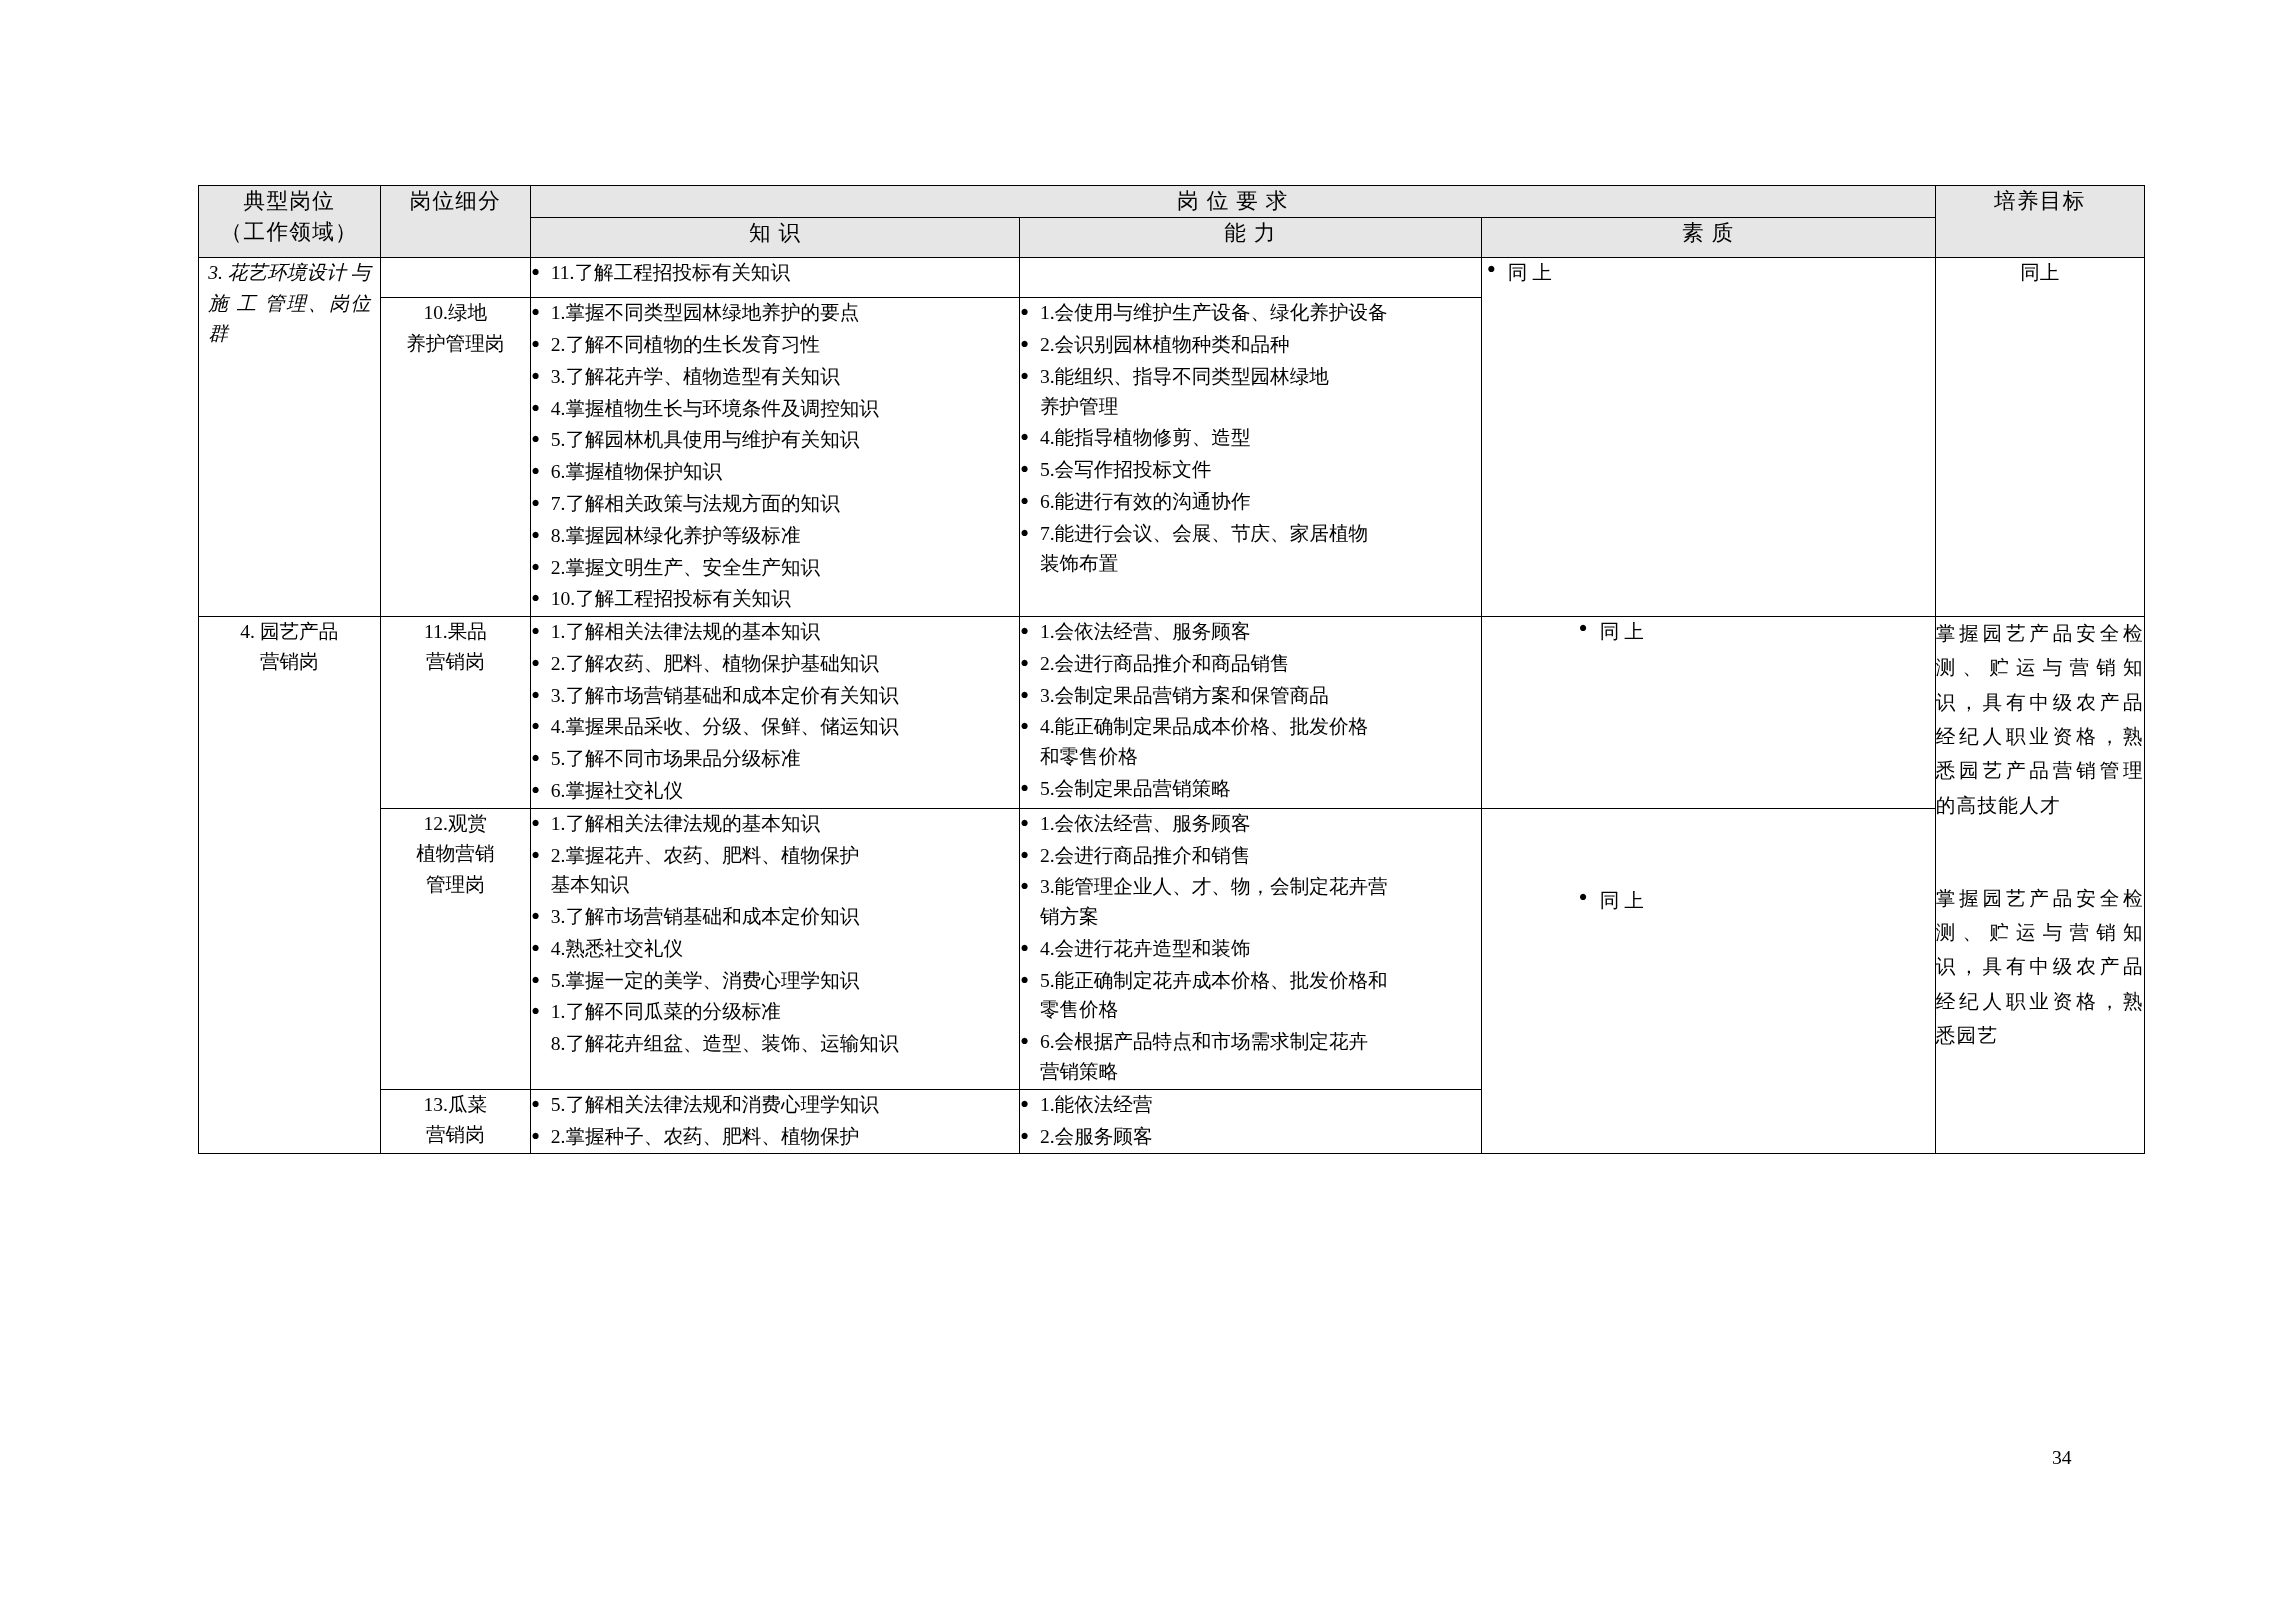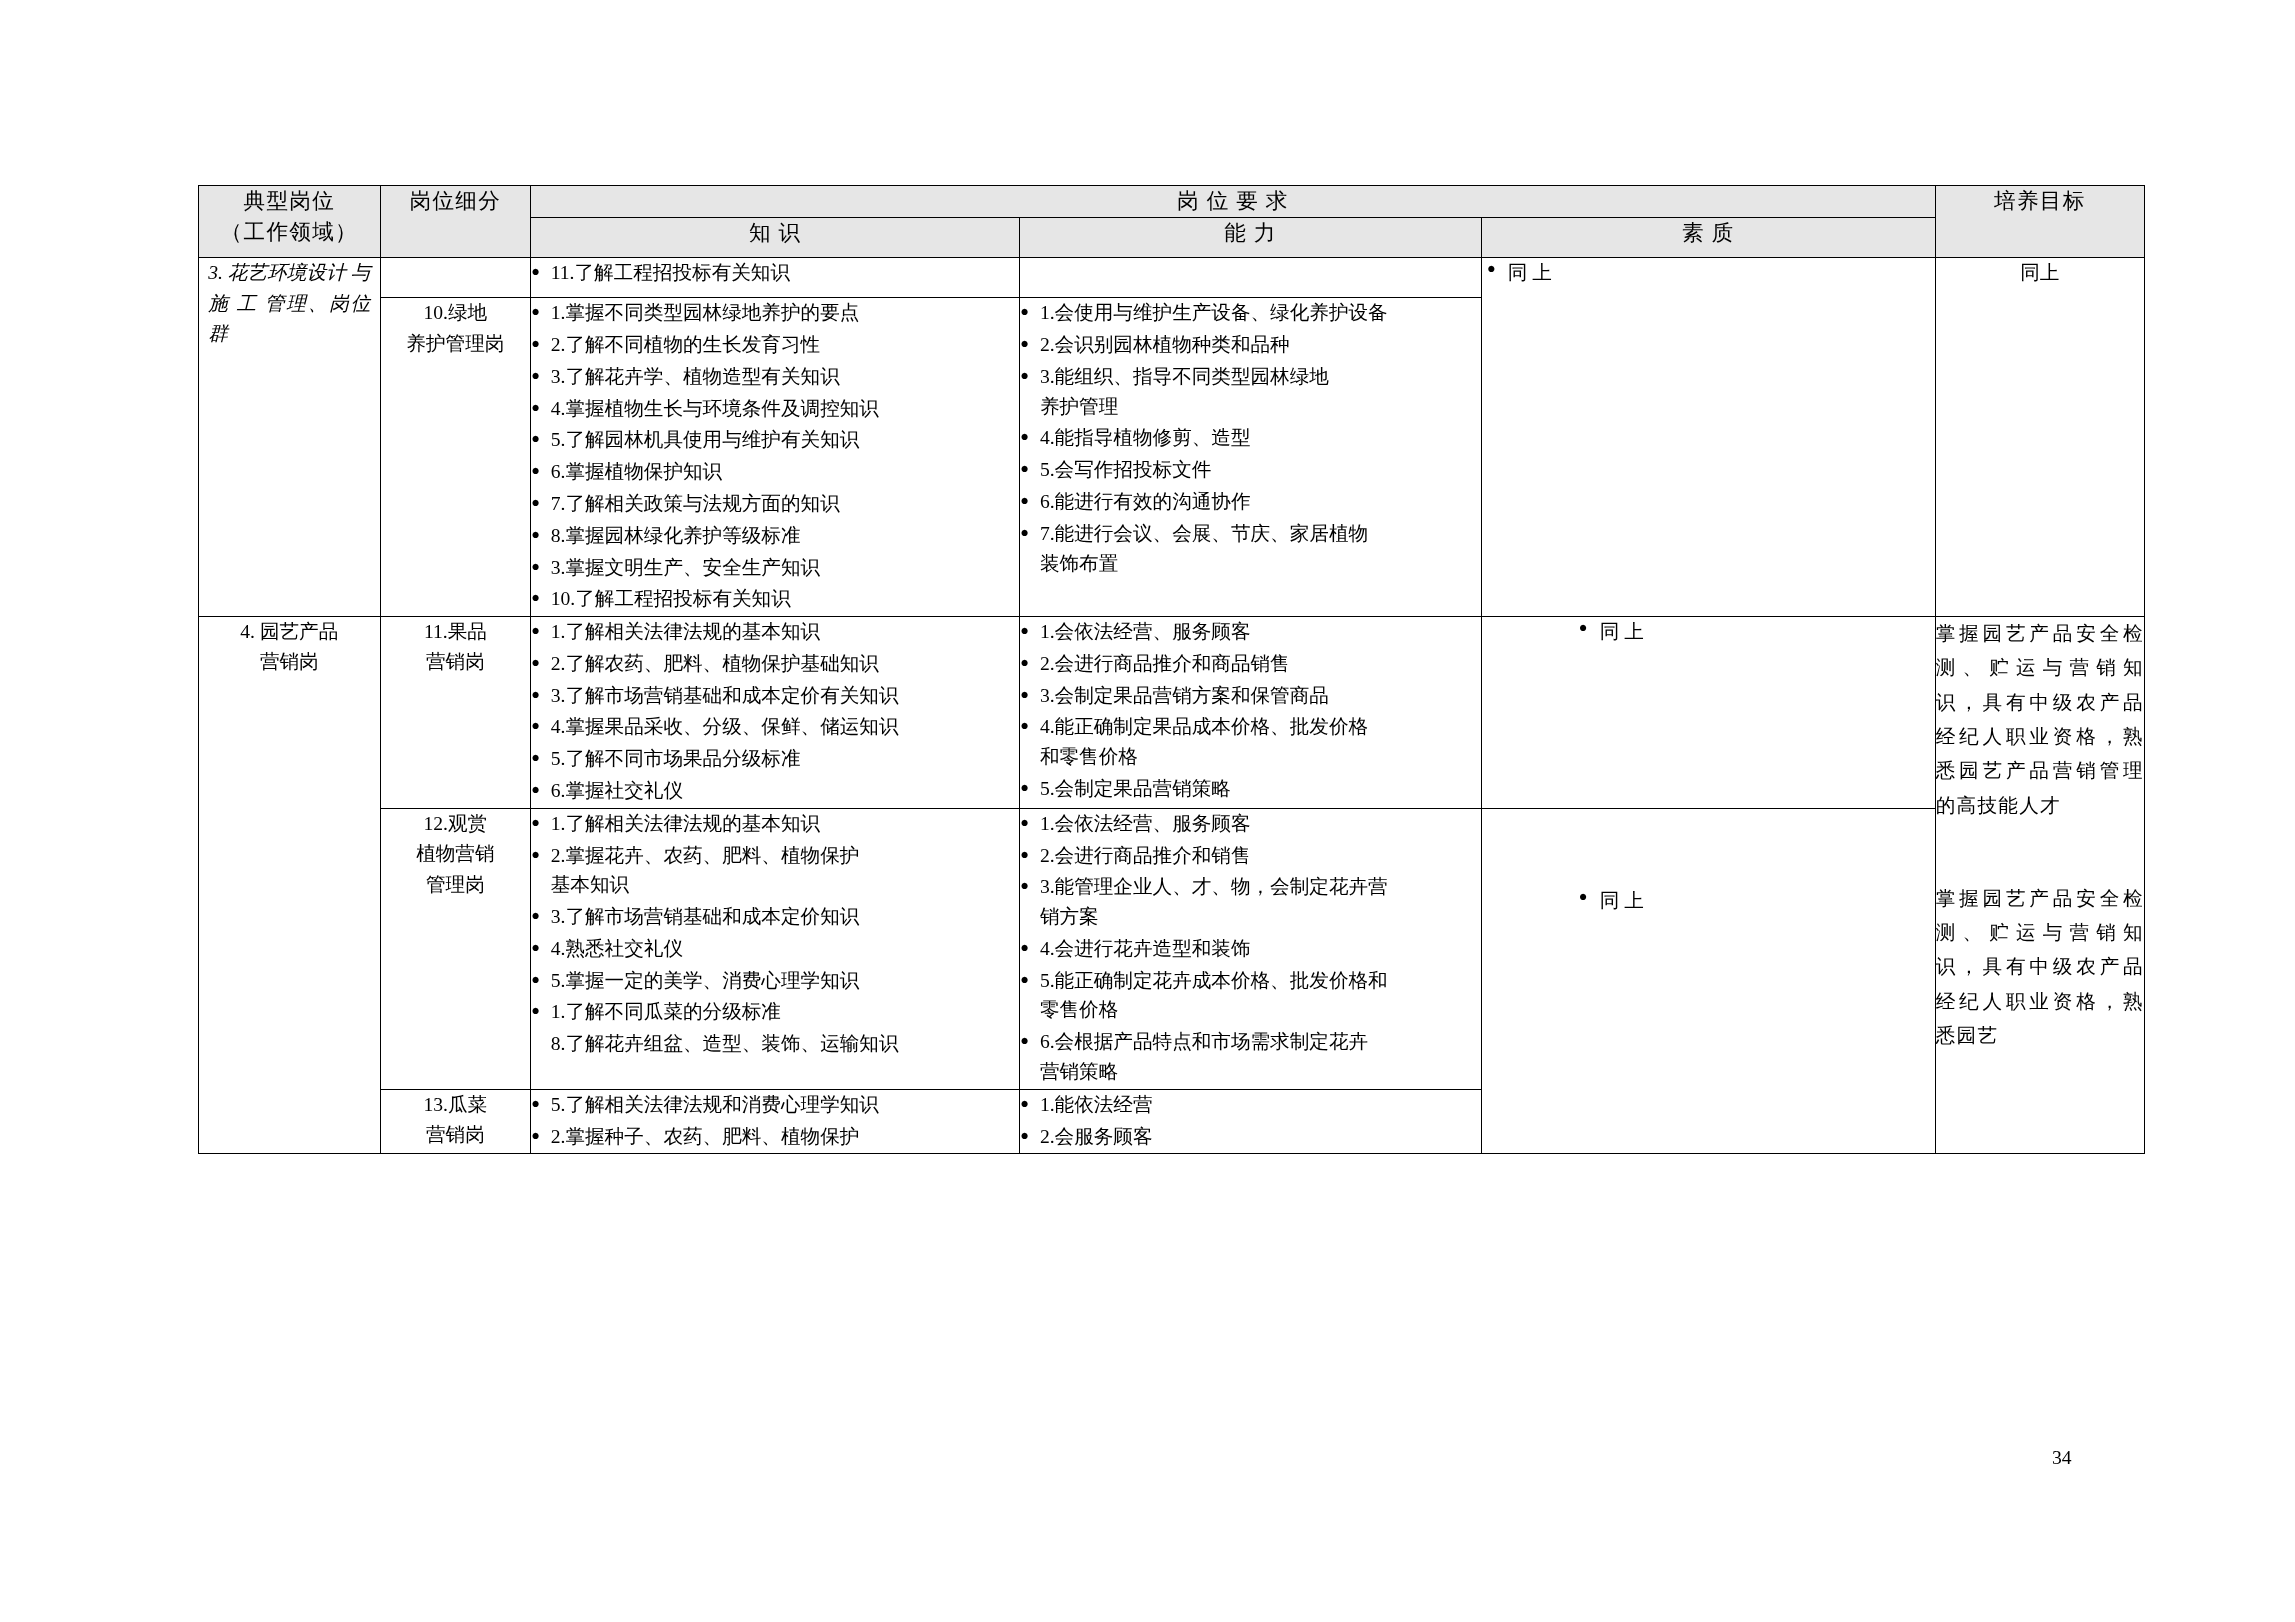--- a/index.html
+++ b/index.html
@@ -185,21 +185,21 @@
 养护管理岗</td>
         <td class="cell-list">
           <span class="li"><span class="bullet">●</span><span>1.掌握不同类型园林绿地养护的要点</span></span>
           <span class="li"><span class="bullet">●</span><span>2.了解不同植物的生长发育习性</span></span>
           <span class="li"><span class="bullet">●</span><span>3.了解花卉学、植物造型有关知识</span></span>
           <span class="li"><span class="bullet">●</span><span>4.掌握植物生长与环境条件及调控知识</span></span>
           <span class="li"><span class="bullet">●</span><span>5.了解园林机具使用与维护有关知识</span></span>
           <span class="li"><span class="bullet">●</span><span>6.掌握植物保护知识</span></span>
           <span class="li"><span class="bullet">●</span><span>7.了解相关政策与法规方面的知识</span></span>
           <span class="li"><span class="bullet">●</span><span>8.掌握园林绿化养护等级标准</span></span>
-          <span class="li"><span class="bullet">●</span><span>3.掌握文明生产、安全生产知识</span></span>
+          <span class="li"><span class="bullet">●</span><span>2.掌握文明生产、安全生产知识</span></span>
           <span class="li"><span class="bullet">●</span><span>10.了解工程招投标有关知识</span></span>
         </td>
         <td class="cell-list">
           <span class="li"><span class="bullet">●</span><span>1.会使用与维护生产设备、绿化养护设备</span></span>
           <span class="li"><span class="bullet">●</span><span>2.会识别园林植物种类和品种</span></span>
           <span class="li"><span class="bullet">●</span><span>3.能组织、指导不同类型园林绿地
 养护管理</span></span>
           <span class="li"><span class="bullet">●</span><span>4.能指导植物修剪、造型</span></span>
           <span class="li"><span class="bullet">●</span><span>5.会写作招投标文件</span></span>
           <span class="li"><span class="bullet">●</span><span>6.能进行有效的沟通协作</span></span>

